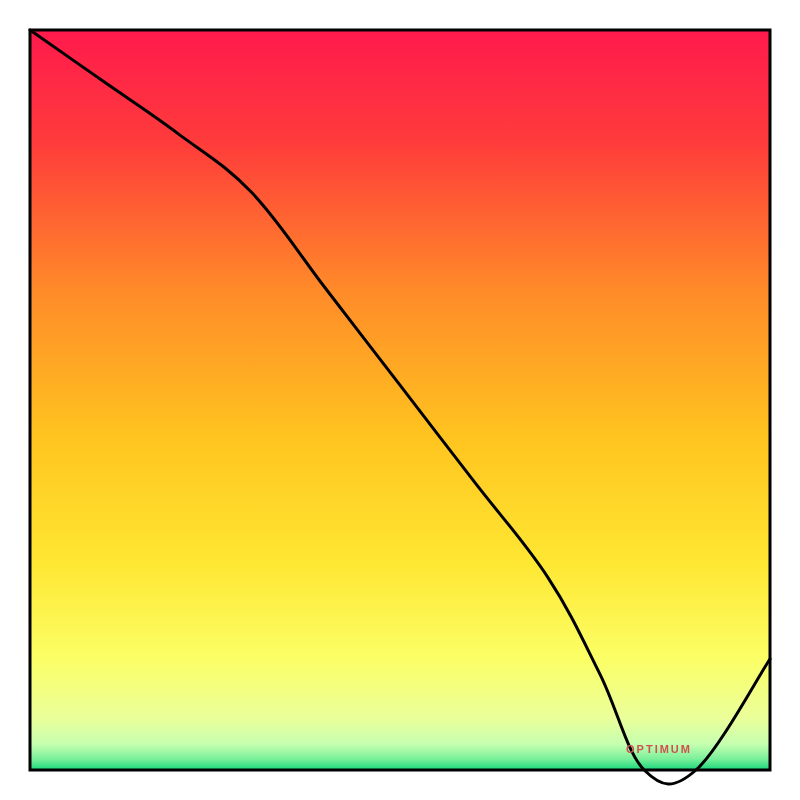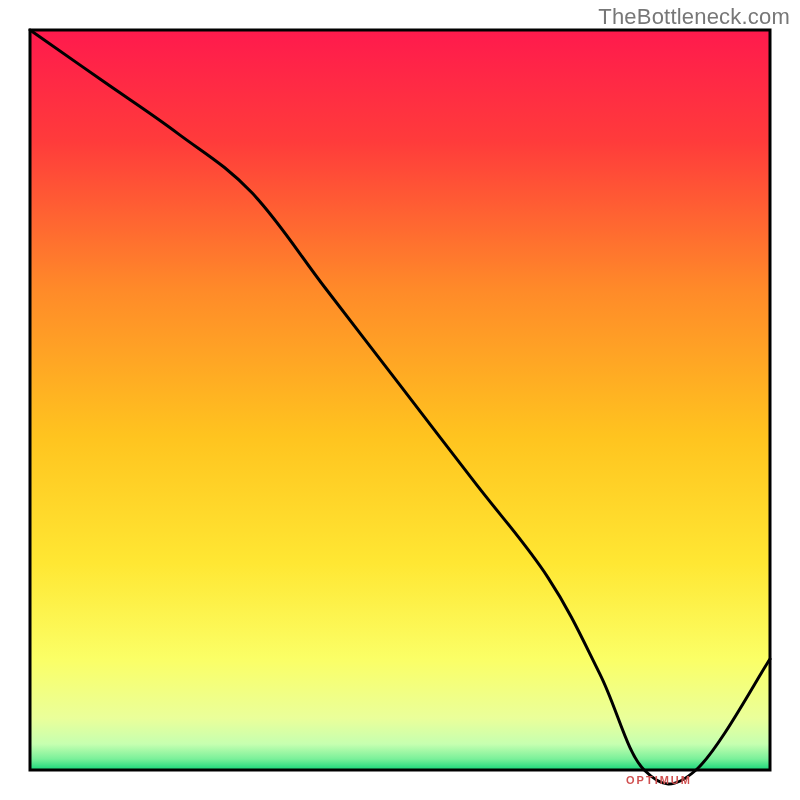--- a/index.html
+++ b/index.html
@@ -61,16 +61,15 @@
         </linearGradient>
     </defs>
 
     <rect id="plot-bg" fill="url(#bg-grad)" x="30" y="30" width="740" height="740"></rect>
 
     <rect id="plot-frame" fill="none" stroke="#000" stroke-width="3" x="30" y="30" width="740" height="740"></rect>
 
     <path id="curve" fill="none" stroke="#000" stroke-width="3" stroke-linejoin="round" stroke-linecap="round" d="M 30 30 C 43.32 39.32399999999999, 77.36 63.15199999999995, 104 81.79999999999995 C 130.64 100.44799999999995, 151.36 113.62000000000002, 178 133.60000000000002 C 204.64 153.58000000000004, 225.36 164.82799999999997, 252 192.79999999999998 C 278.64 220.772, 299.36 254.368, 326 289 C 352.64 323.632, 373.36 350.568, 400 385.2 C 426.64 419.832, 447.36 446.768, 474 481.4 C 500.64 516.0319999999999, 525.356 542.9680000000001, 548 577.6 C 570.644 612.232, 582.484 639.168, 599.8000000000001 673.8 C 617.1160000000001 708.4319999999999, 626.8839999999999 752.684, 644.1999999999999 770 C 661.516 787.316, 673.356 789.98, 696 770 C 718.644 750.02, 756.68 678.98, 770 659"></path>
   </svg>
 
-  <div class="watermark">TheBottleneck.com</div>
 
-  <div id="optimal" class="optimal-label" style="left: 659px; top: 780px;">OPTIMUM</div>
+  <div id="optimal" class="optimal-label" style="left: 659px; top: 749px;">OPTIMUM</div>
 </div>
 
 </body></html>

